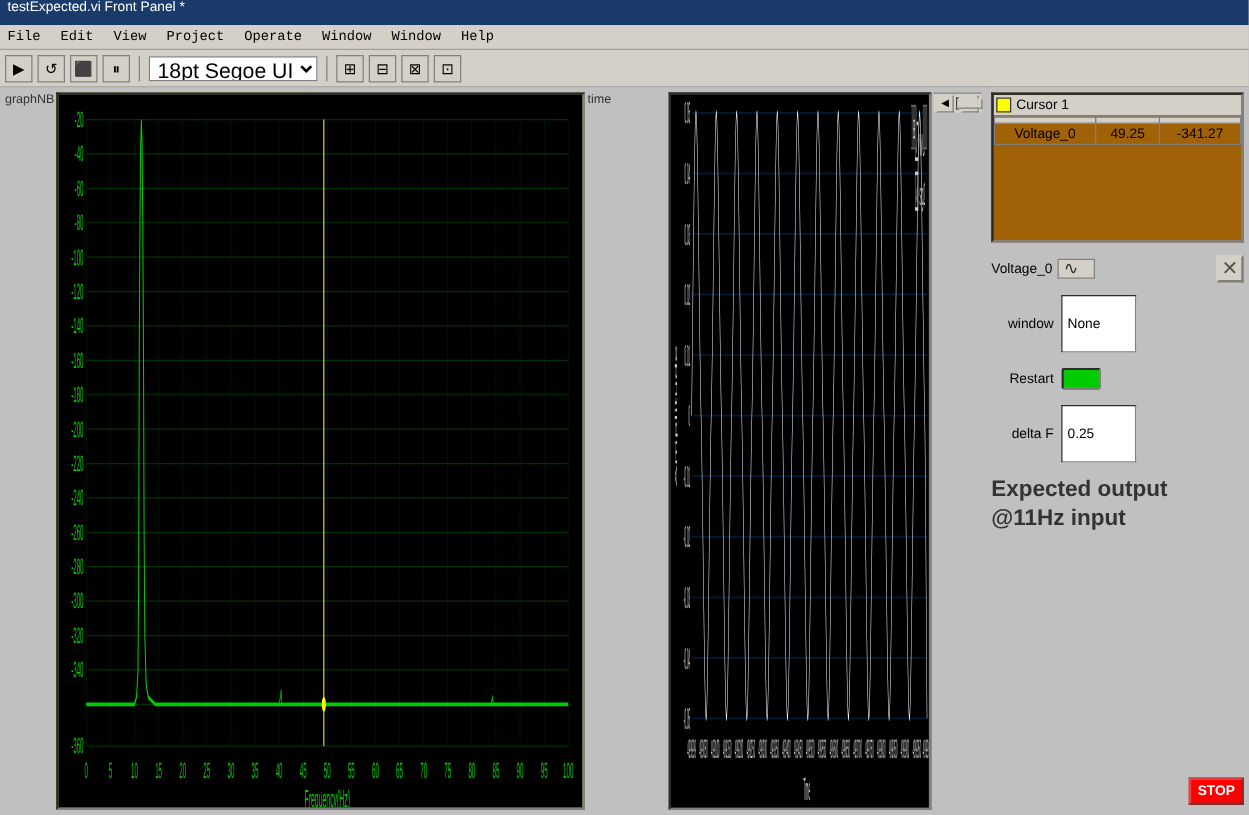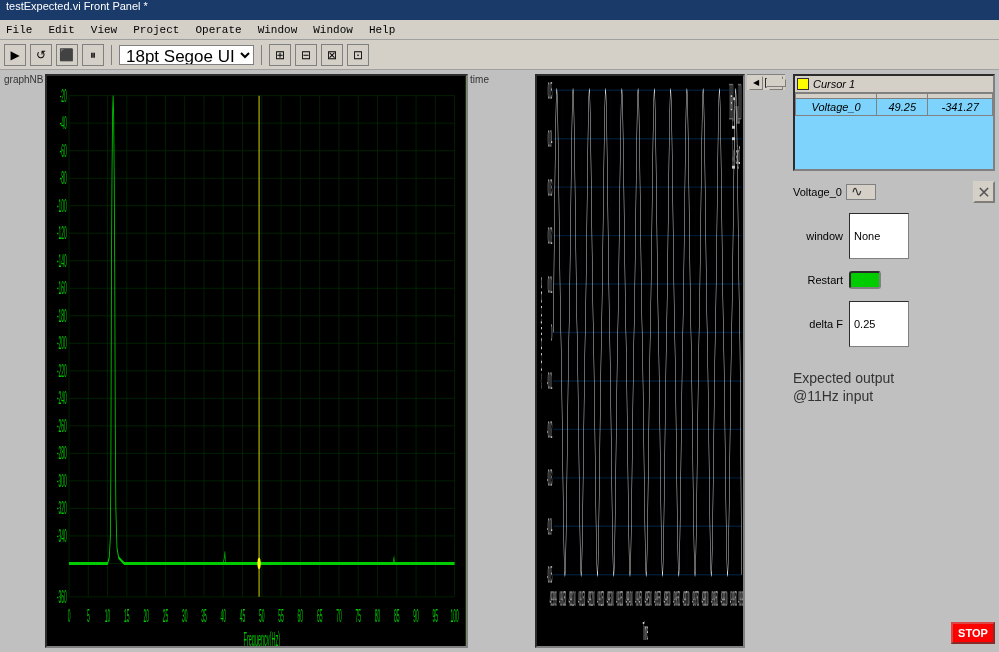--- a/index.html
+++ b/index.html
@@ -113,25 +113,24 @@
       width: 210px;
       display: flex;
       flex-direction: column;
       padding: 4px;
       gap: 8px;
       background: #c0c0c0;
     }
 
     
     #cursor-table-container {
-      background: #7dd3fc;
+      background: #a16207;
       border: 2px inset #808080;
-      height: 97px;
+      height: 120px;
       overflow: hidden;
-      font-style: italic;
     }
     #cursor-table {
       width: 100%;
       border-collapse: collapse;
       font-size: 11px;
     }
     #cursor-table th {
       background: #d4d0c8;
       border: 1px solid #808080;
       padding: 2px 4px;
@@ -219,25 +218,25 @@
       border: 2px inset #808080;
       border-radius: 3px;
       cursor: pointer;
     }
     .led-toggle.on {
       background: #00cc00;
     }
 
     
     #expected-output {
-      font-size: 14px;
-      font-weight: normal;
+      font-size: 18px;
+      font-weight: bold;
       color: #333;
       line-height: 1.3;
-      margin-top: 12px;
+      margin-top: 0;
     }
 
     
     #stop-btn {
       width: 44px; height: 22px;
       background: red;
       border: 2px outset #d44;
       color: white;
       font-size: 11px;
       font-weight: bold;

